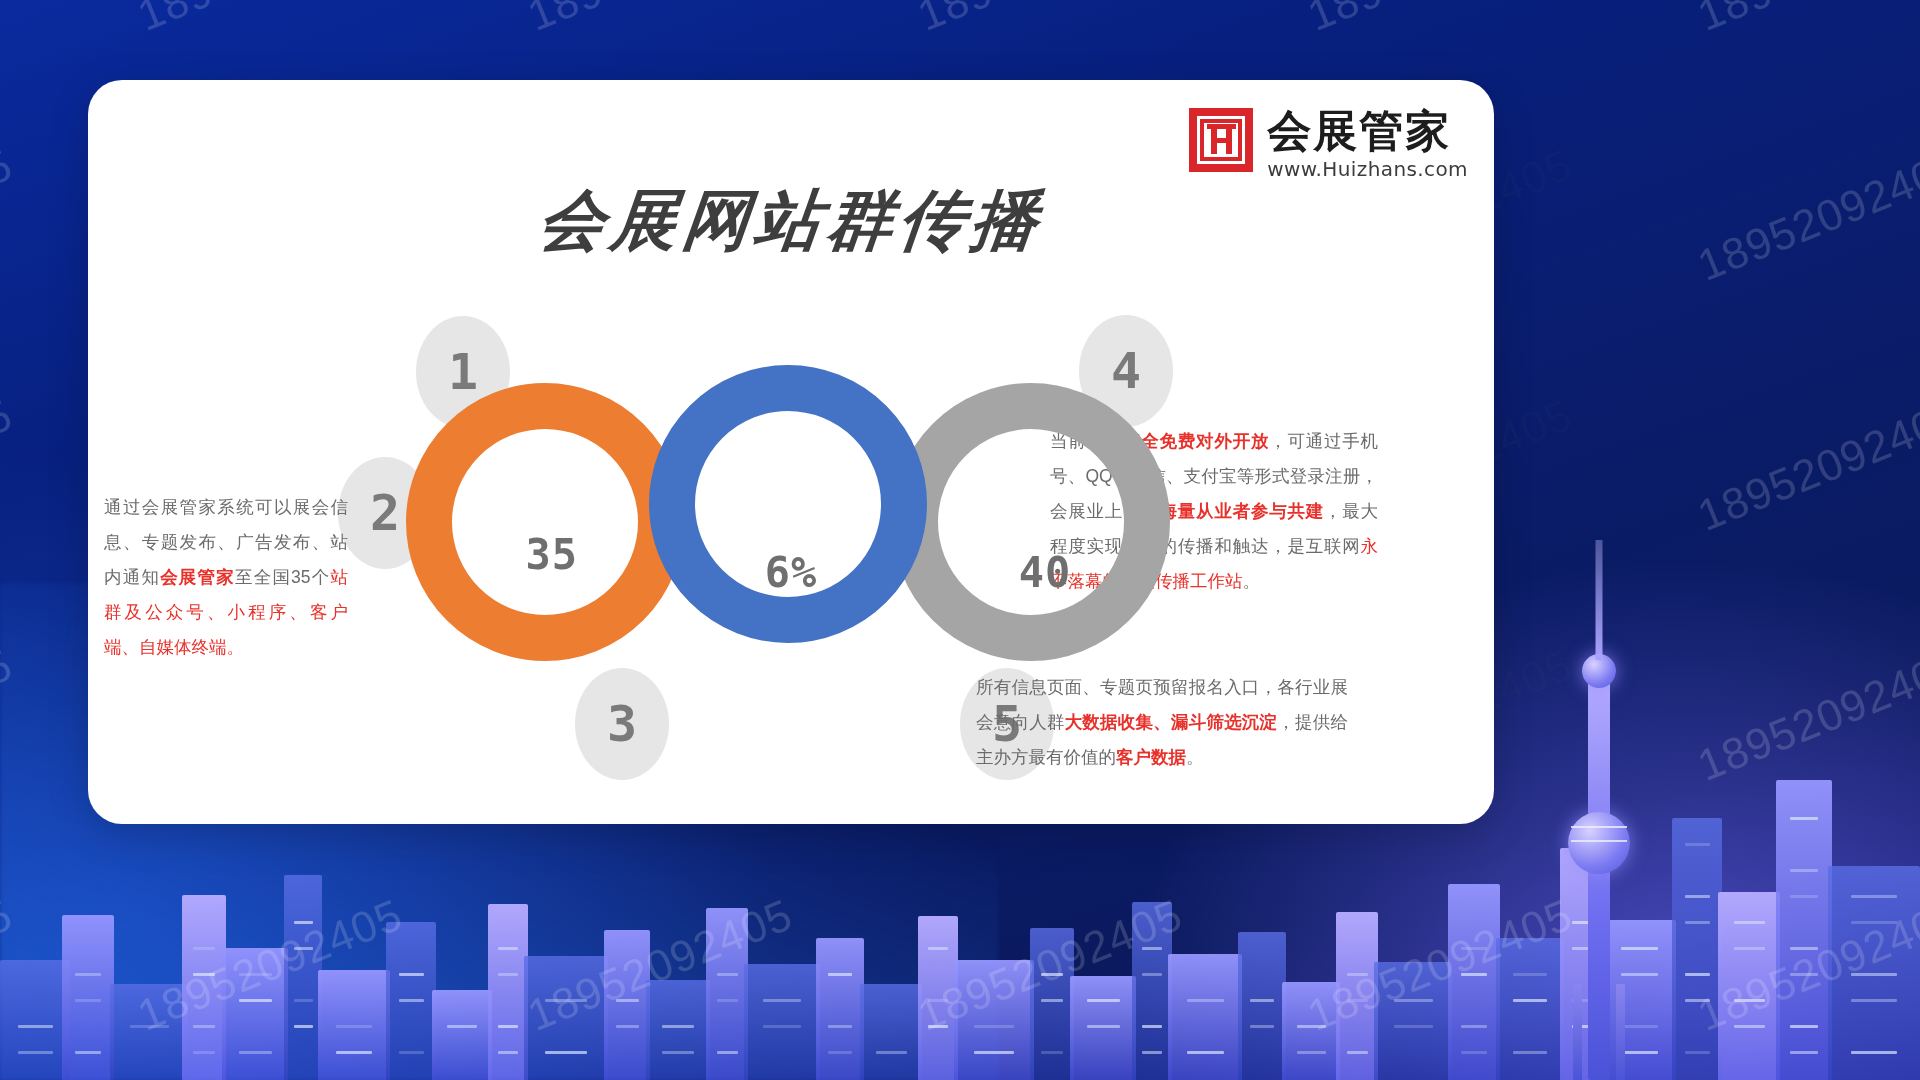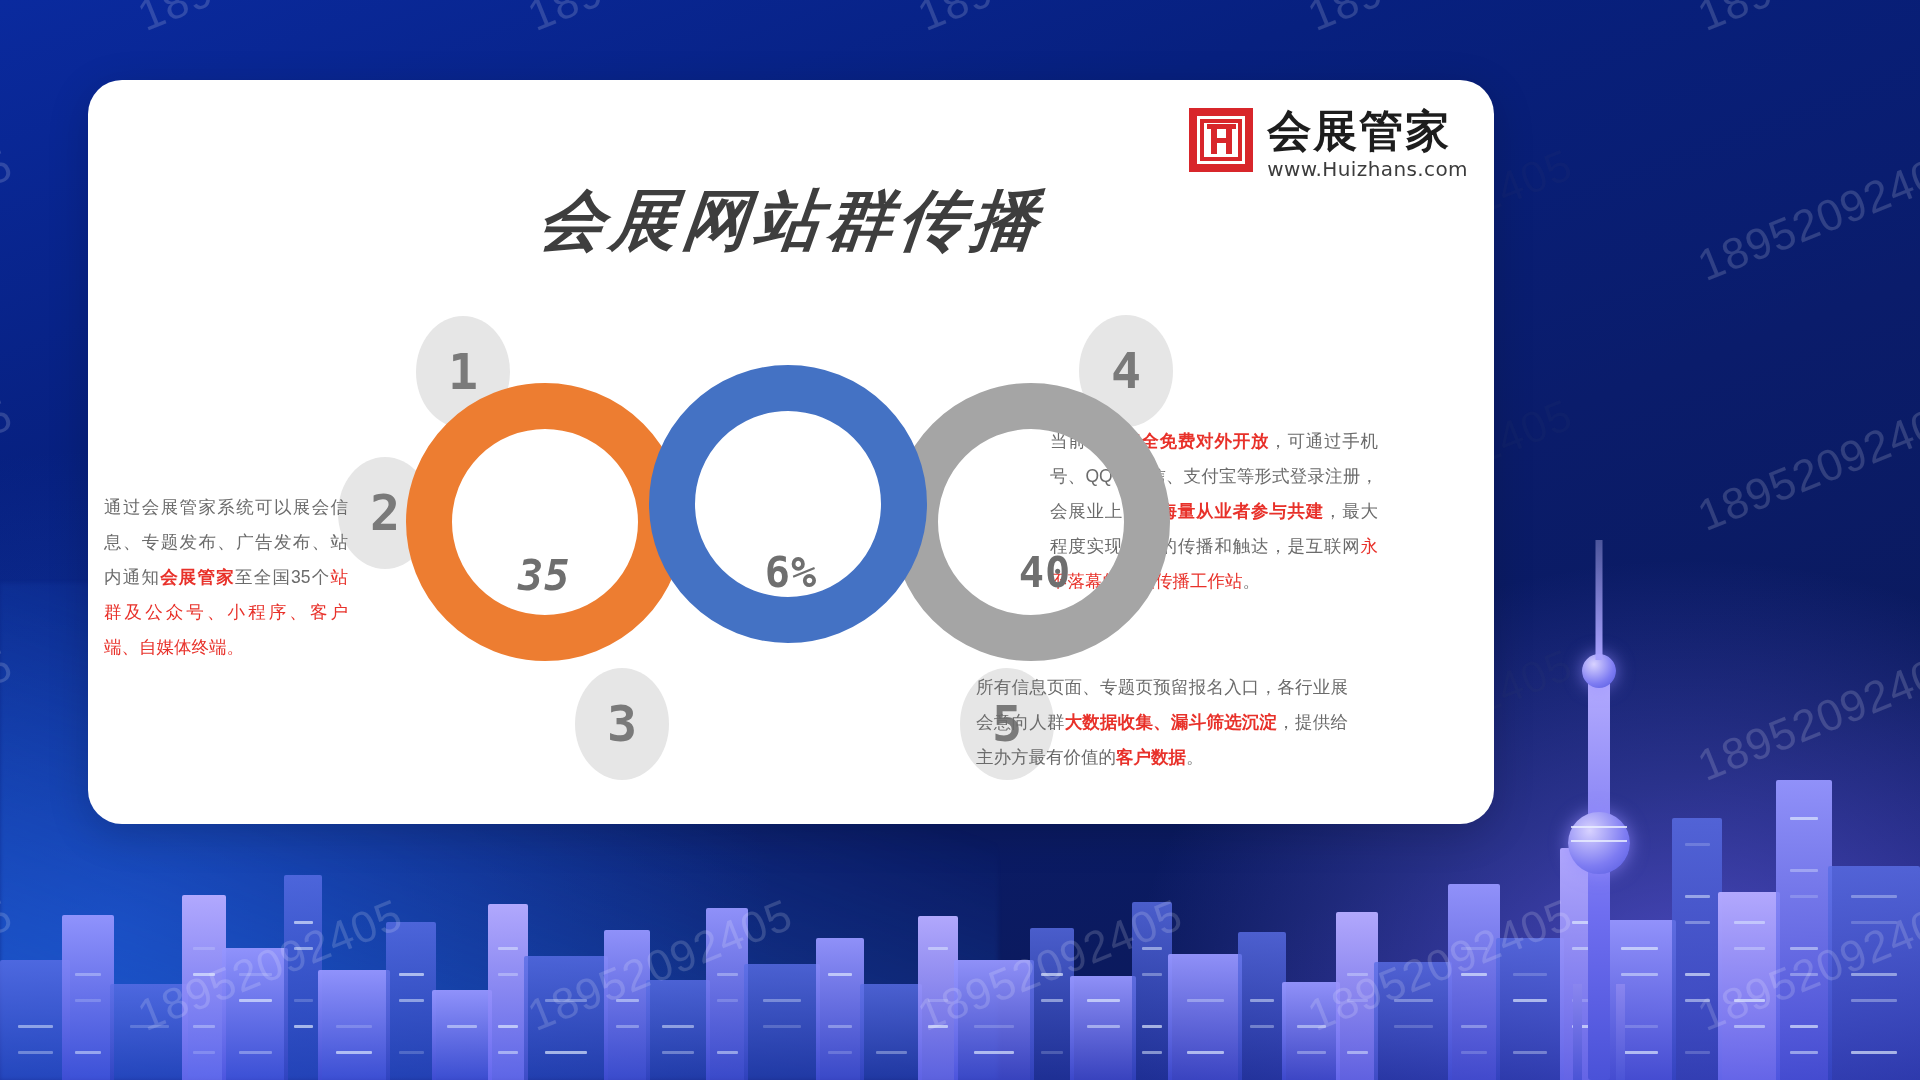--- a/index.html
+++ b/index.html
@@ -117,21 +117,21 @@
   #ring-gray {
     left:486px; top:48px; width:278px; height:278px;
     border:46px solid #A5A5A5; z-index:2;
   }
   .ring-label {
     position:absolute; z-index:6;
     font-size:42px; font-weight:700; color:#6f6f6f;
     font-family:"DejaVu Sans Mono","Liberation Mono",monospace;
     letter-spacing:1px;
   }
-  #label-35  { left:112px; top:216px; width:60px; text-align:left;font-style:italic; }
+  #label-35  { left:112px; top:195px; width:60px; text-align:right; }
   #label-80  { left:330px; top:213px; width:110px; text-align:center; }
   #label-20  { left:604px; top:213px; width:70px; text-align:center; }
 
   
   .badge {
     position:absolute; width:94px; height:112px;
     background:#E6E6E6; border-radius:50%;
     display:flex; align-items:center; justify-content:center;
     font-size:50px; font-weight:700; color:#7a7a7a;
     font-family:"DejaVu Sans Mono","Liberation Mono",monospace;

